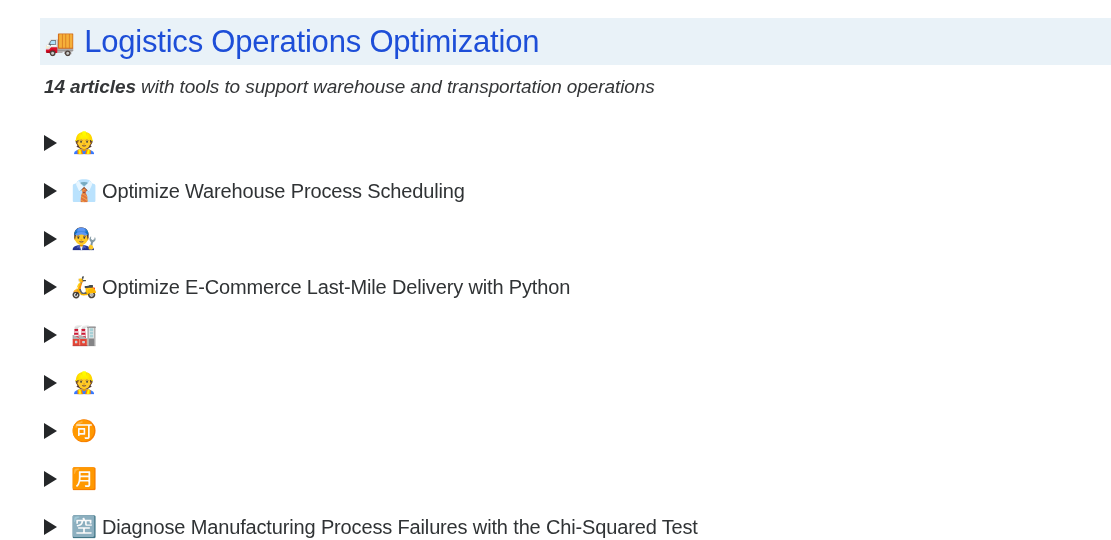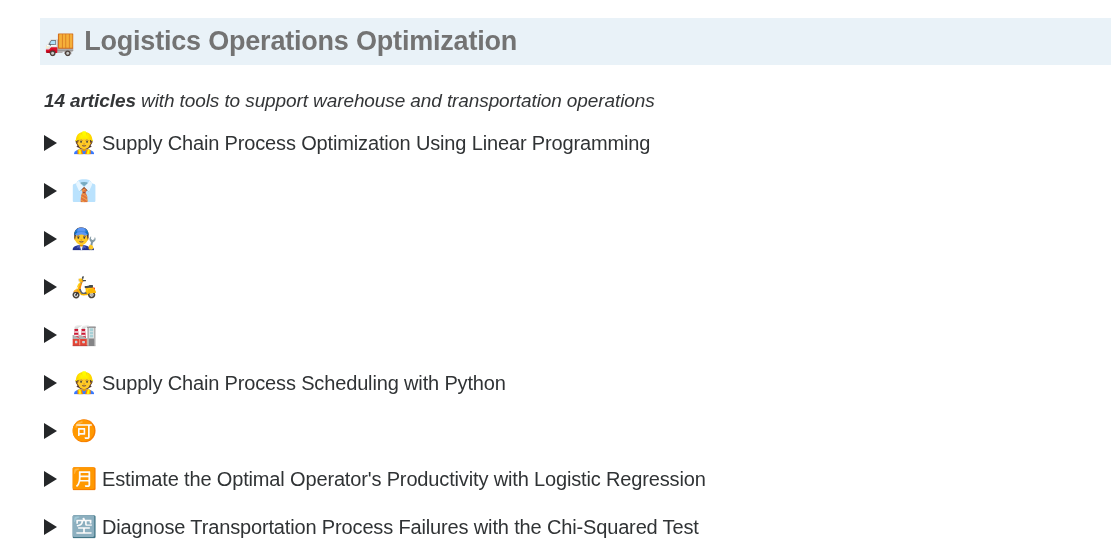--- a/index.html
+++ b/index.html
@@ -39,32 +39,32 @@
   }
   .header-emoji {
     font-family: "DejaVu Sans", sans-serif;
     font-size: 25px;
     line-height: 1;
     margin-right: 9px;
     display: inline-block;
     transform: translateY(1px);
   }
   .header-title {
-    font-size: 27px;
-    font-weight: bold;
+    font-size: 31px;
+    font-weight: normal;
     letter-spacing: -0.2px;
-    color: #737373;
+    color: #1d4ed8;
     white-space: nowrap;
   }
 
   
   .subtitle {
     position: absolute;
     left: 44px;
-    top: 90px;
+    top: 76px;
     font-size: 19px;
     font-style: italic;
     color: #343638;
     white-space: nowrap;
     letter-spacing: -0.1px;
   }
   .subtitle .count {
     font-weight: bold;
     font-style: italic;
   }
@@ -127,68 +127,67 @@
   <div class="subtitle">
     <span class="count">14 articles</span><span> with tools to support warehouse and transportation operations</span>
   </div>
 
   <ul class="article-list" id="article-list">
   <li class="article-item">
     <span class="disclosure-triangle">
           <span class="tri"></span>
         </span>
     <span class="article-emoji">👷</span>
-    <span class="article-title">Supply Chain Process Optimization Using Linear Programming</span>
   </li>
       <li class="article-item">
     <span class="disclosure-triangle">
           <span class="tri"></span>
         </span>
     <span class="article-emoji">👔</span>
+    <span class="article-title">Optimize Warehouse Process Scheduling</span>
   </li>
       <li class="article-item">
     <span class="disclosure-triangle">
           <span class="tri"></span>
         </span>
     <span class="article-emoji">👨‍🔧</span>
   </li>
       <li class="article-item">
     <span class="disclosure-triangle">
           <span class="tri"></span>
         </span>
     <span class="article-emoji">🛵</span>
+    <span class="article-title">Optimize E-Commerce Last-Mile Delivery with Python</span>
   </li>
       <li class="article-item">
     <span class="disclosure-triangle">
           <span class="tri"></span>
         </span>
     <span class="article-emoji">🏭</span>
   </li>
       <li class="article-item">
     <span class="disclosure-triangle">
           <span class="tri"></span>
         </span>
     <span class="article-emoji">👷</span>
-    <span class="article-title">Supply Chain Process Scheduling with Python</span>
   </li>
       <li class="article-item">
     <span class="disclosure-triangle">
           <span class="tri"></span>
         </span>
     <span class="article-emoji">🉑</span>
   </li>
       <li class="article-item">
     <span class="disclosure-triangle">
           <span class="tri"></span>
         </span>
     <span class="article-emoji">🈷️</span>
-    <span class="article-title">Estimate the Optimal Operator's Productivity with Logistic Regression</span>
   </li>
       <li class="article-item">
     <span class="disclosure-triangle">
           <span class="tri"></span>
         </span>
     <span class="article-emoji">🈳</span>
-    <span class="article-title">Diagnose Transportation Process Failures with the Chi-Squared Test</span>
+    <span class="article-title">Diagnose Manufacturing Process Failures with the Chi-Squared Test</span>
   </li>
     </ul>
 
 </div>
 
 </body></html>

